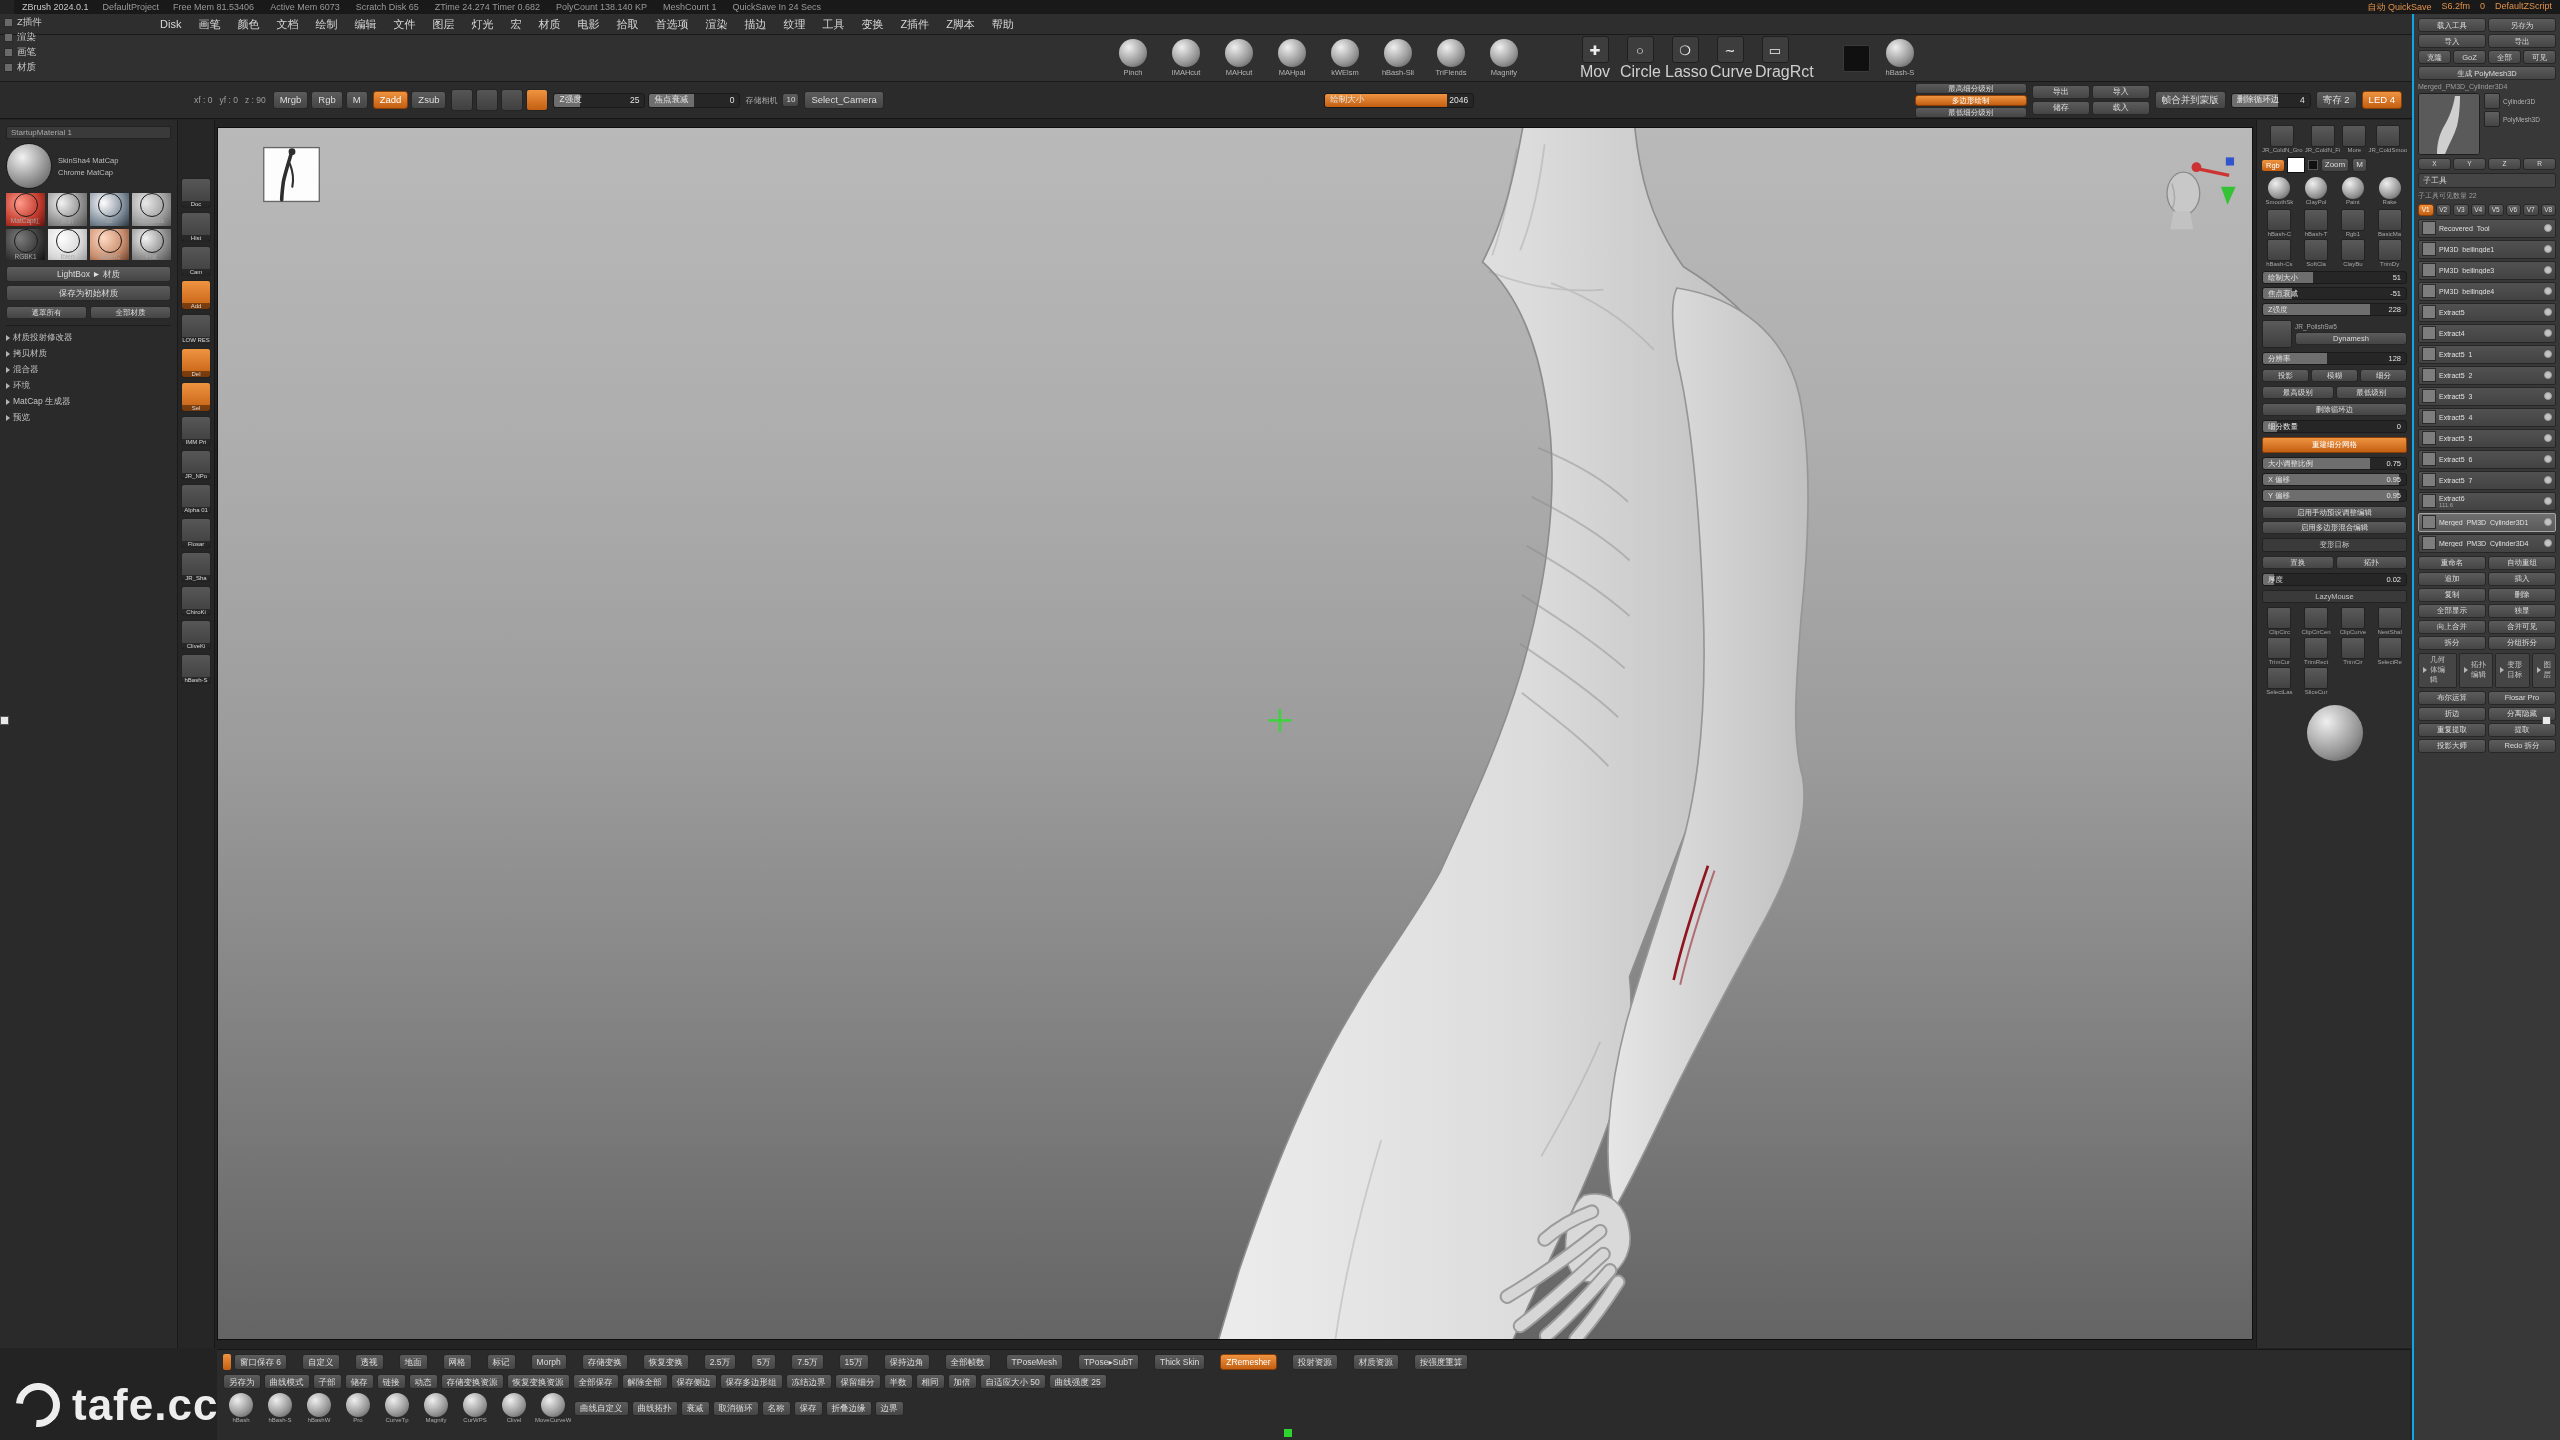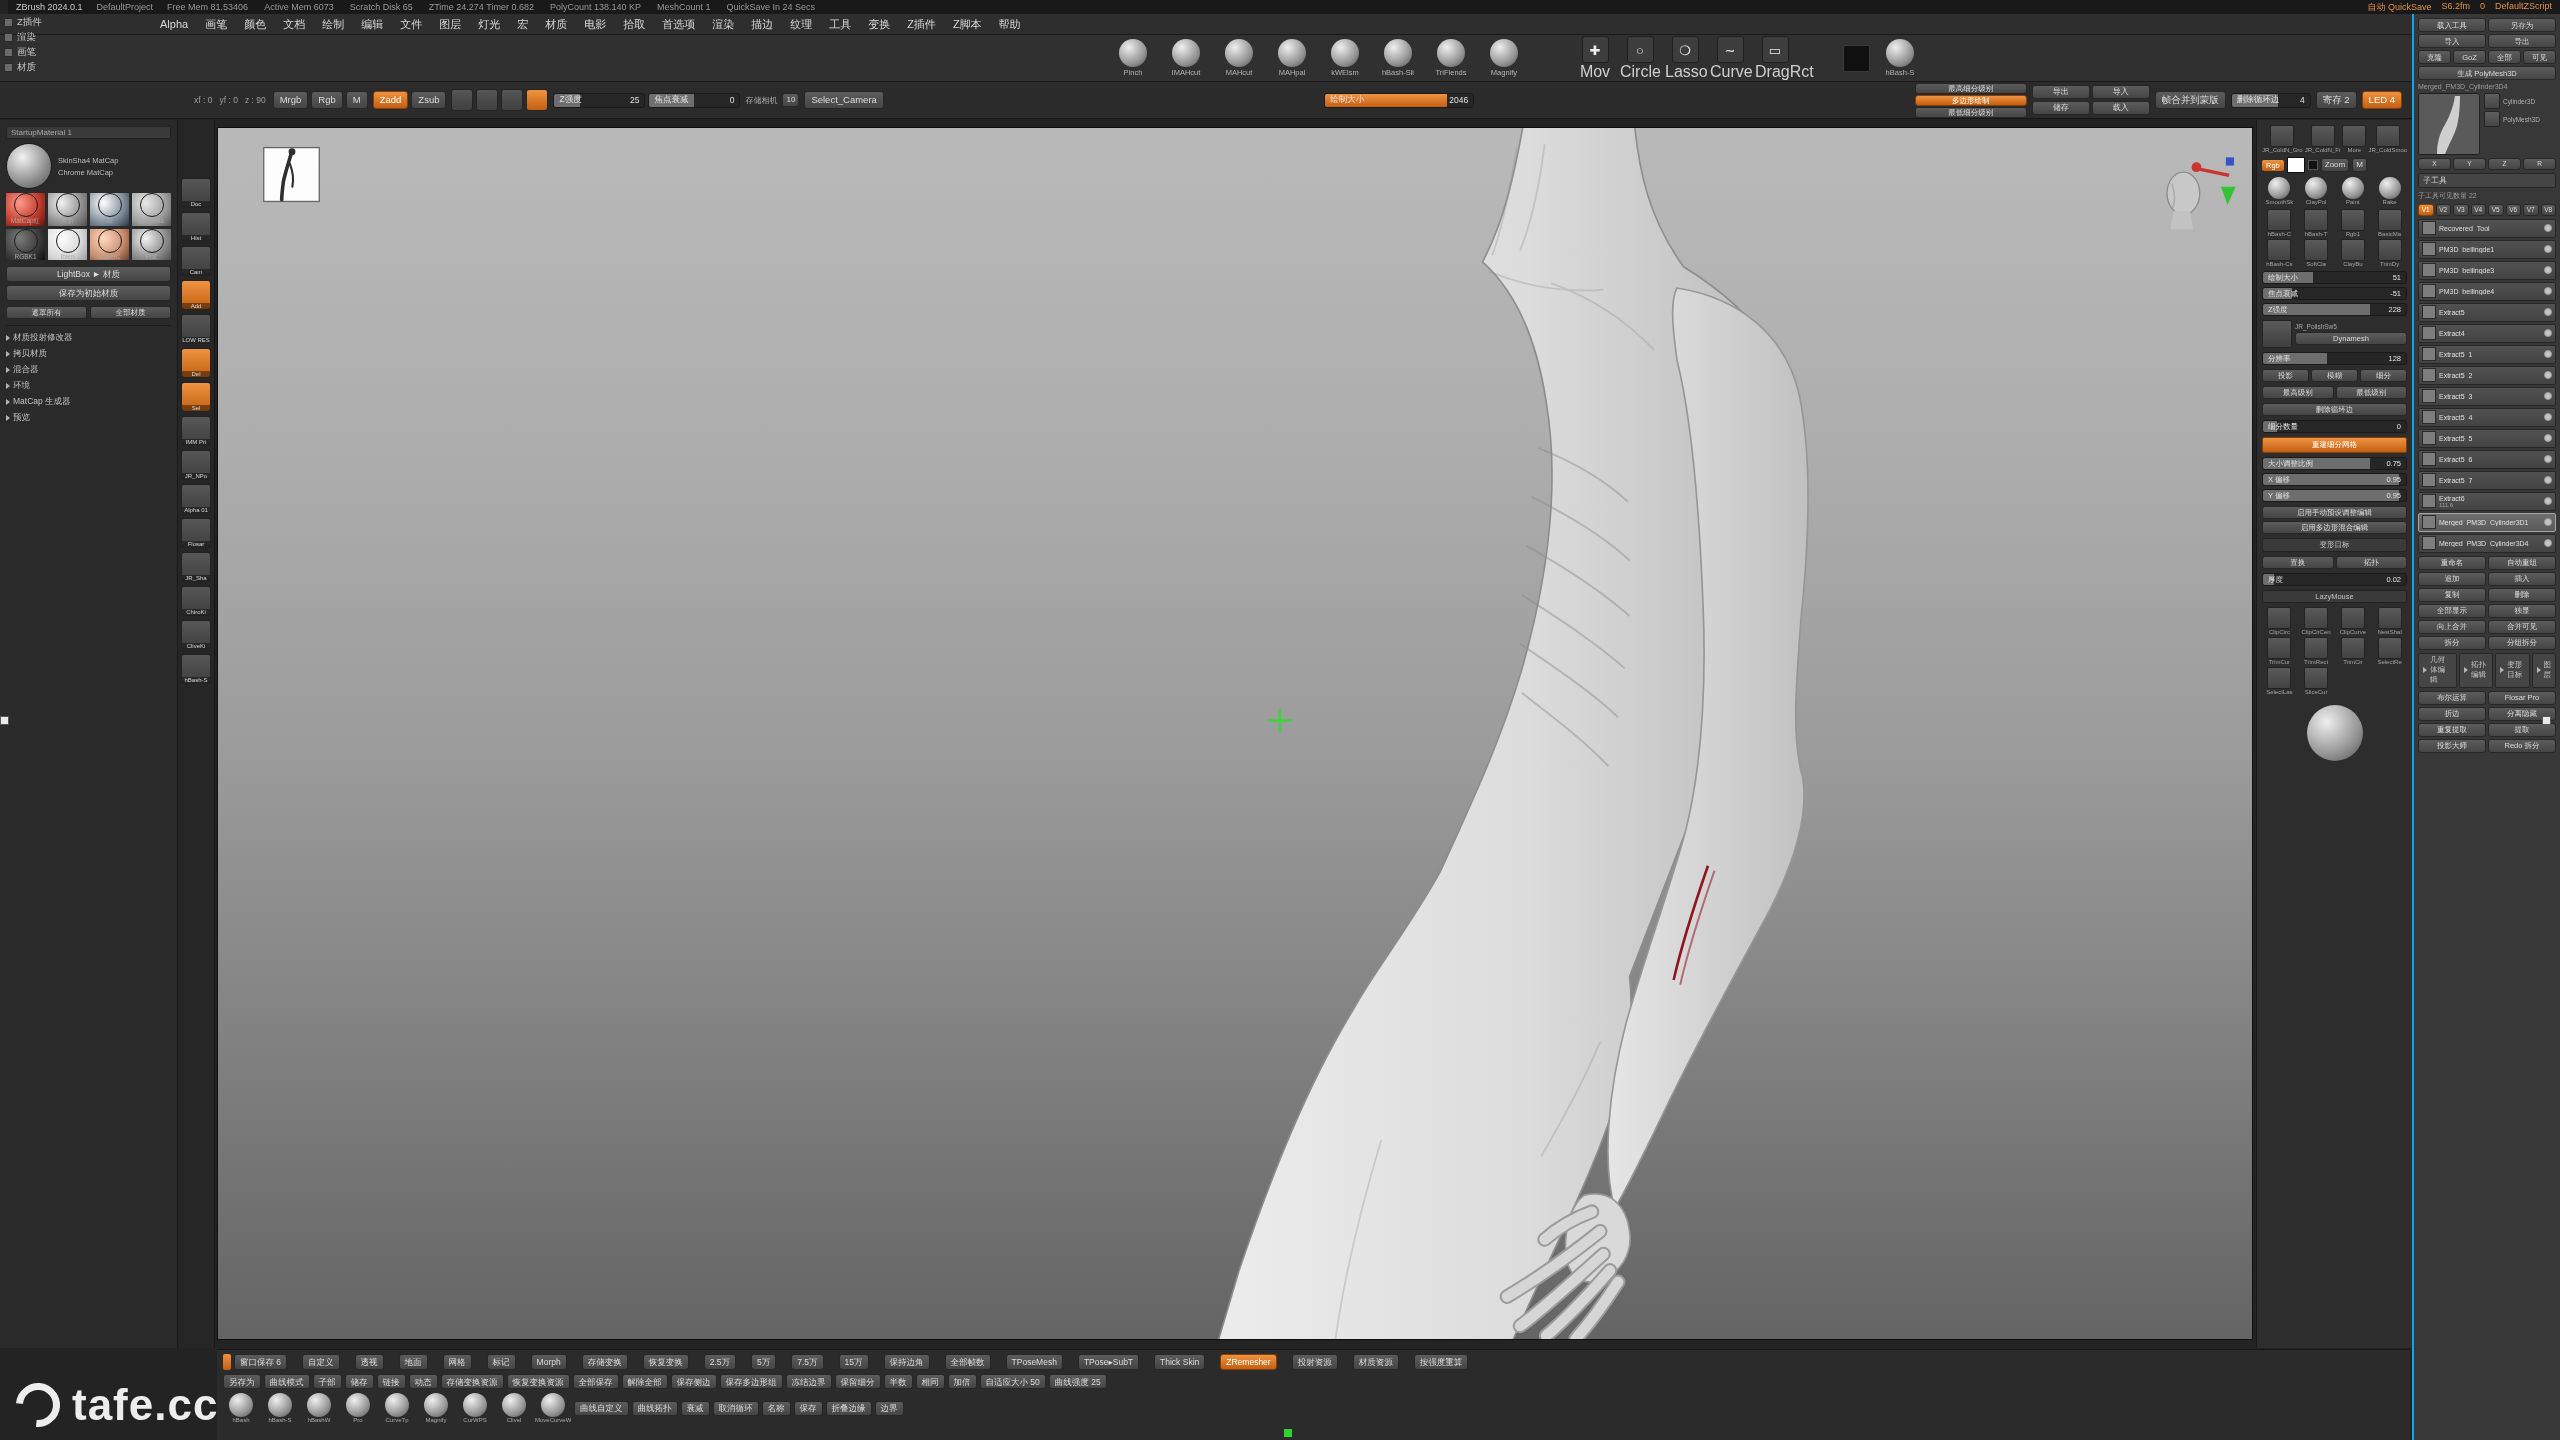--- a/index.html
+++ b/index.html
@@ -25,21 +25,21 @@
   .s-red{background:radial-gradient(circle at 35% 30%,#ff9a8a,#c0392b 60%,#5d120c)}
   .s-chrome{background:radial-gradient(circle at 35% 30%,#ffffff,#7f8c9a 60%,#2c3540)}
   .s-skin{background:radial-gradient(circle at 35% 30%,#ffd9c2,#c98e6f 60%,#6b3e2a)}
   .s-white{background:radial-gradient(circle at 35% 30%,#ffffff,#d8d8d8 60%,#9a9a9a)}
   .s-dark{background:radial-gradient(circle at 35% 30%,#7c7c7c,#3a3a3a 60%,#101010)}
   .s-basic{background:radial-gradient(circle at 35% 30%,#e8e8e8,#9e9e9e 60%,#565656)}
   .tri{width:0;height:0;border-left:4px solid #b5b5b5;border-top:3px solid transparent;
     border-bottom:3px solid transparent;display:inline-block;margin-right:3px}
 
   
-  .titlebar{position:absolute;top:0;left:8px;right:0;height:14px;background:#191919;display:flex;
+  .titlebar{position:absolute;top:0;left:14px;right:0;height:14px;background:#191919;display:flex;
     align-items:center;font-size:9px;color:#999;padding:0 8px;gap:14px;z-index:20}
   .titlebar .app{color:#c9c9c9}
   .tb-stats{display:flex;gap:16px}
   .tb-right{margin-left:auto;display:flex;gap:10px}
   .tb-right .chip{color:#e1914a}
 
   
   .menubar{position:absolute;top:14px;left:0;right:148px;height:21px;background:#2e2e2e;
     border-bottom:1px solid #1a1a1a;display:flex;align-items:center;padding-left:152px;gap:1px;z-index:5}
   .menu-item{padding:2px 8px;color:#d8d8d8;font-size:11px}
@@ -206,21 +206,21 @@
 
     <span class="chip">自动 QuickSave</span>
         <span class="chip">S6.2fm</span>
         <span class="chip">0</span>
         <span class="chip">DefaultZScript</span>
       </div>
   </div>
 
   <div class="menubar">
 
-  <span class="menu-item">Alpha</span>
+  <span class="menu-item">Disk</span>
       <span class="menu-item">画笔</span>
       <span class="menu-item">颜色</span>
       <span class="menu-item">文档</span>
       <span class="menu-item">绘制</span>
       <span class="menu-item">编辑</span>
       <span class="menu-item">文件</span>
       <span class="menu-item">图层</span>
       <span class="menu-item">灯光</span>
       <span class="menu-item">宏</span>
       <span class="menu-item">材质</span>

